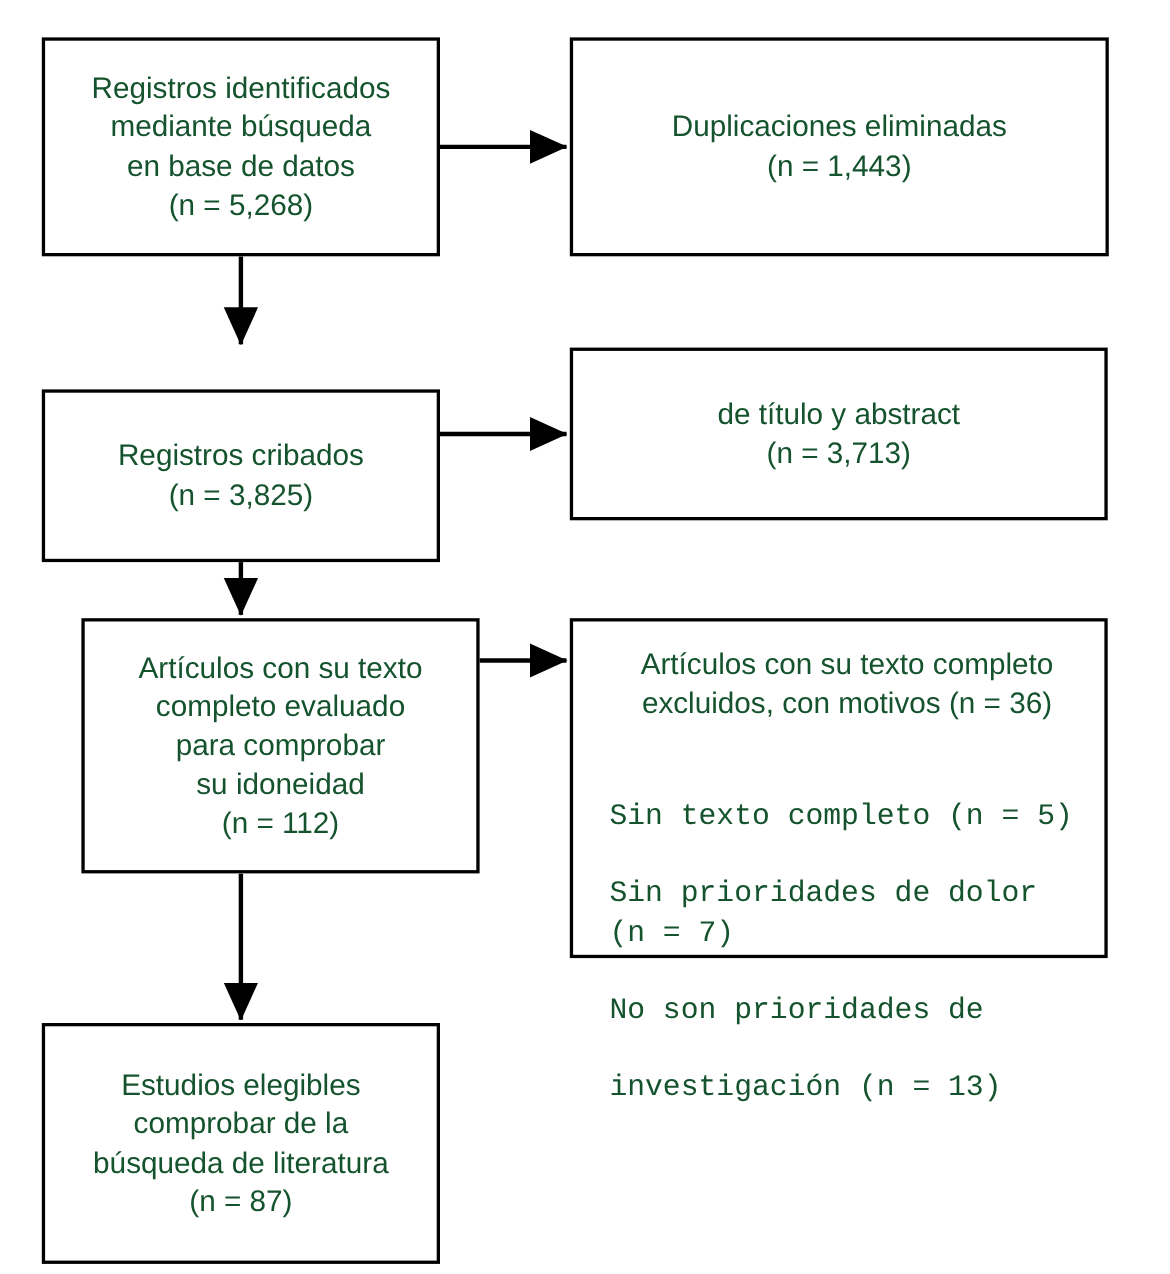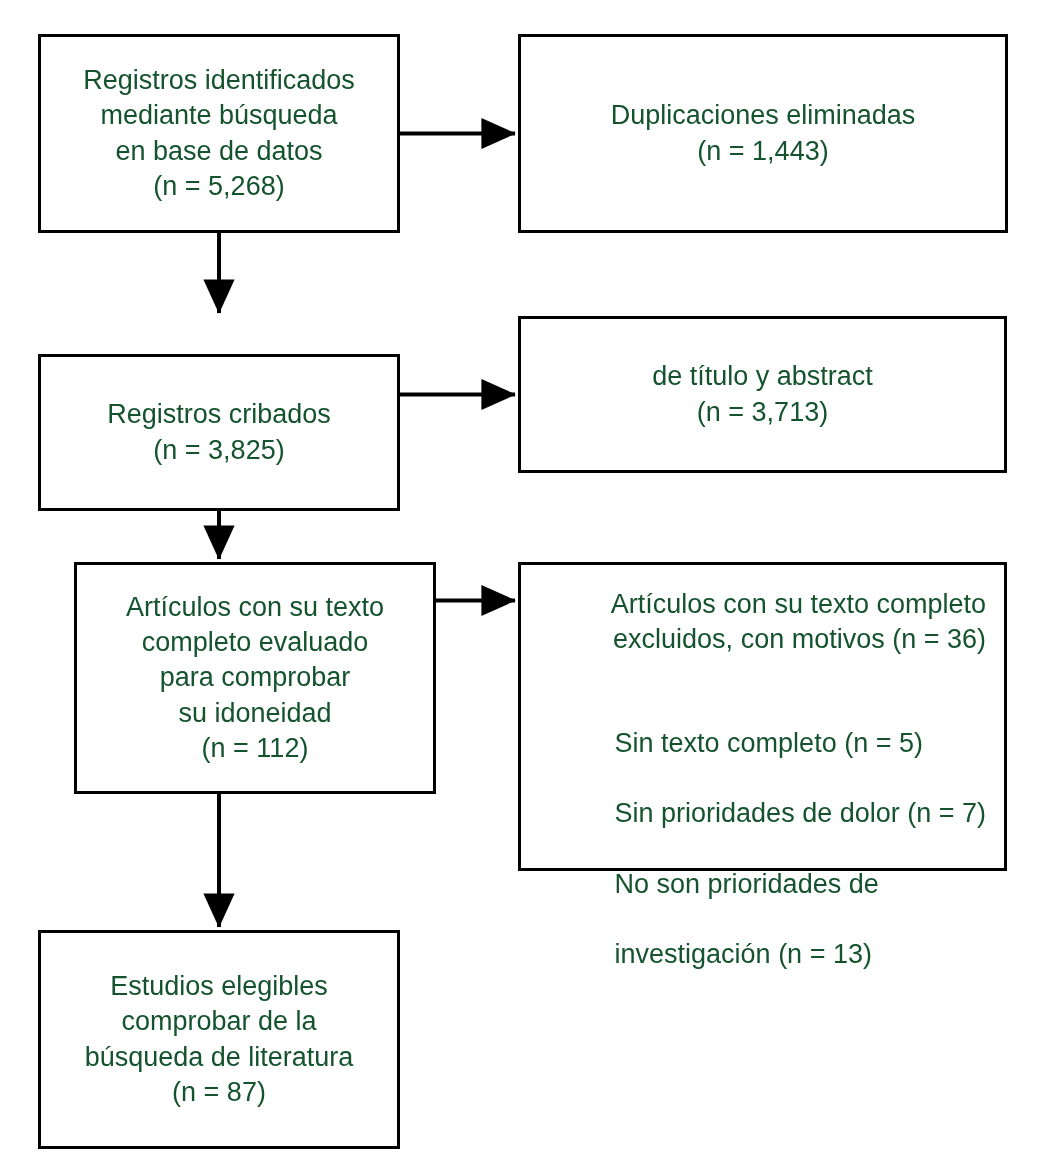--- a/index.html
+++ b/index.html
@@ -33,30 +33,31 @@
     flex-direction: column;
     align-items: center;
     justify-content: center;
     font-size: 27px;
     line-height: 1.30;
     color: #14532d;
     text-align: center;
     white-space: pre-line;
   }
   .node.left-align {
-    align-items: flex-end;
+    align-items: center;
     justify-content: flex-start;
     text-align: left;
     padding: 22px 18px 18px 33px;
   }
   .node .line {
     display: block;
   }
   .reason-block {
     margin-top: 34px;
+    font-family: Liberation Mono, monospace;
   }
   .reason-block .line {
     display: block;
   }
   
   #box-identified   { left: 38px;  top: 34px;   width: 362px; height: 199px; }
   #box-duplicates   { left: 518px; top: 34px;   width: 490px; height: 199px; }
   #box-screened     { left: 38px;  top: 316px;  width: 362px; height: 157px; margin-top: 38px; }
   #box-excluded-ta  { left: 518px; top: 316px;  width: 489px; height: 157px; }
   #box-fulltext     { left: 38px;  top: 562px;  width: 362px; height: 232px; margin-left: 36px; }

